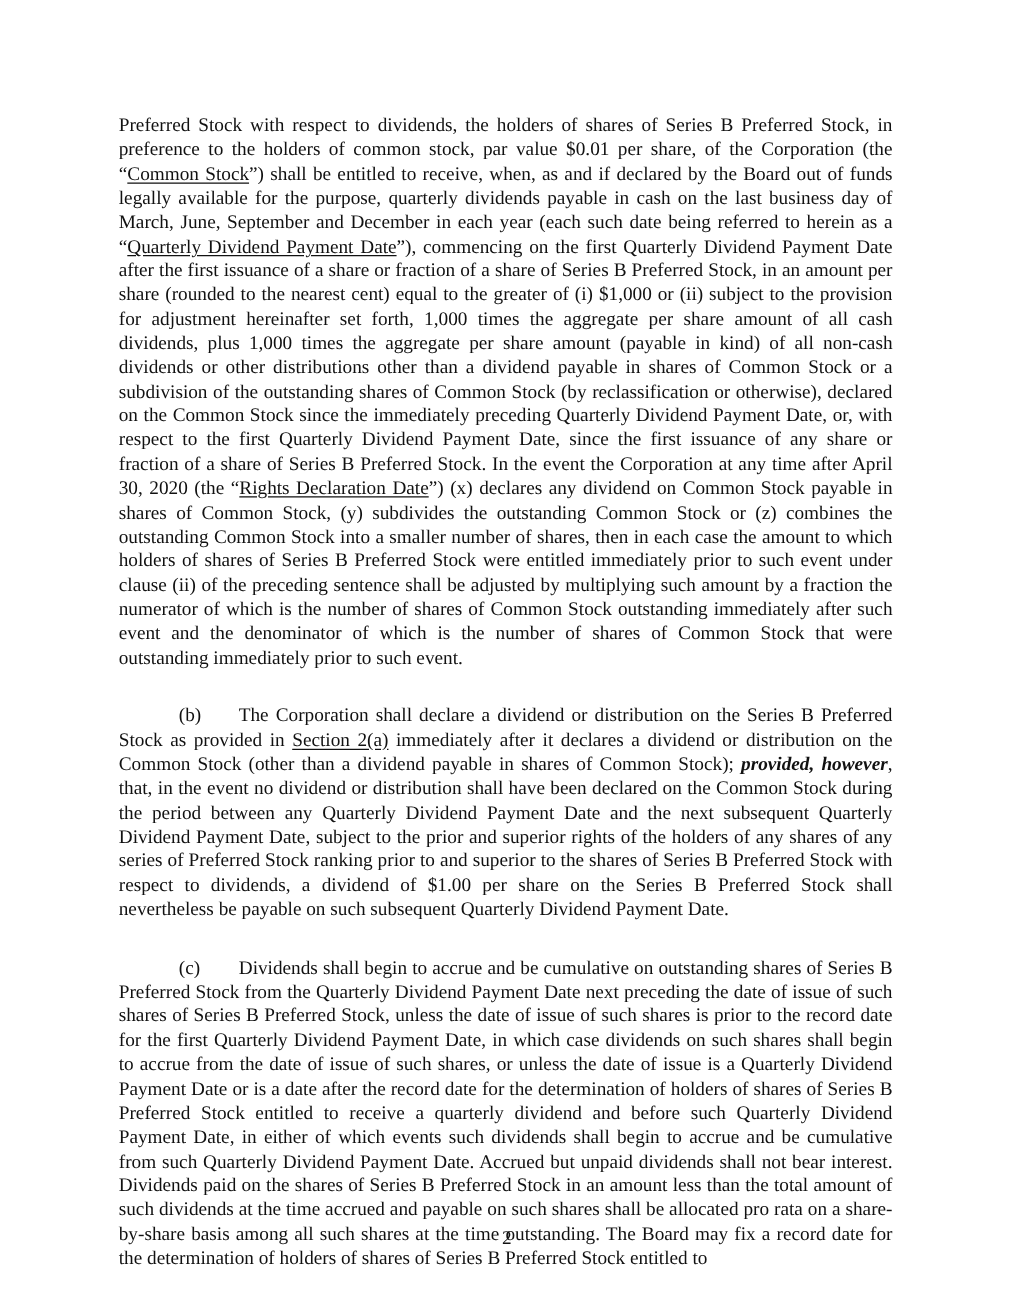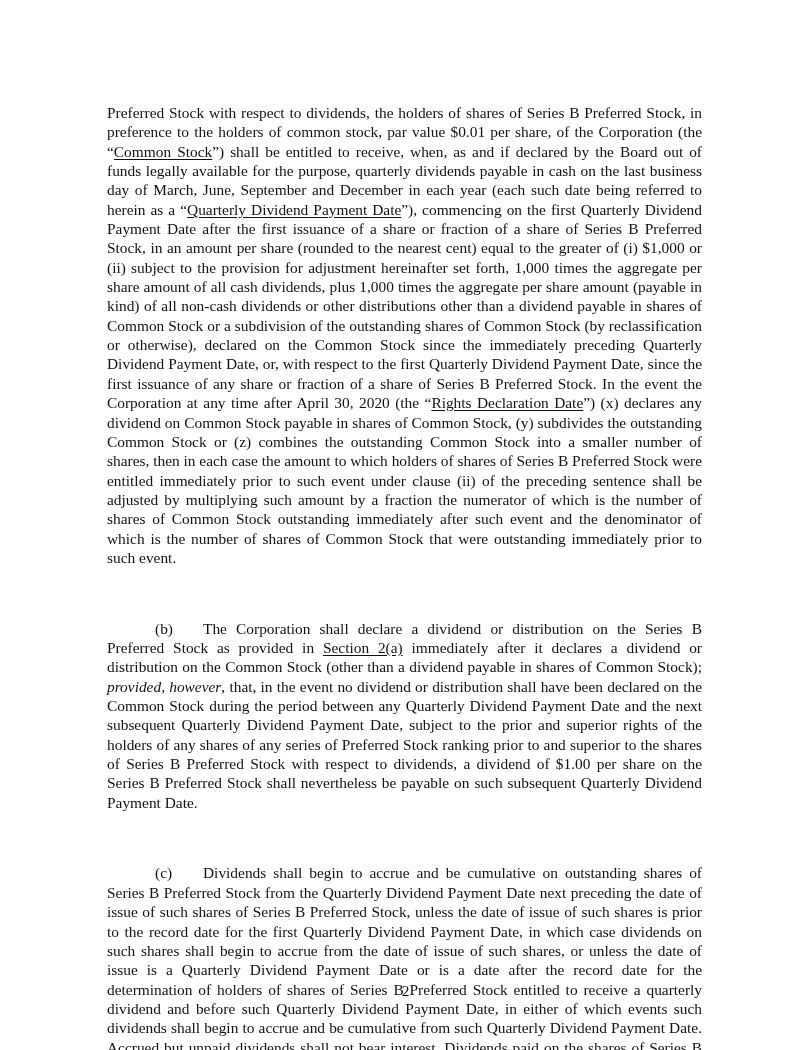--- a/index.html
+++ b/index.html
@@ -2,26 +2,26 @@
 <html><head>
 <meta charset="utf-8">
 <style>
   html, body { margin: 0; padding: 0; background: #ffffff; }
   body { width: 811px; height: 1050px; position: relative; overflow: hidden; }
   .page {
     position: absolute; left: 91px; top: 87px; width: 627px;
     font-family: "Liberation Serif", serif; font-size: 15.4px; line-height: 19.35px;
     color: #111111; text-align: justify; text-align-last: auto;
   }
-  .para { margin: 16px; }
+  .para { margin: 4px; }
   .gap { height: 19.4px; }
   .indent { text-indent: 48px; }
   .tab { display: inline-block; width: 48px; text-indent: 0; }
   u { text-decoration: underline; text-underline-offset: 2px; }
-  i { font-style: italic; }
+  i { font-style: italic; font-weight: bold; }
   .page-number {
     position: absolute; left: 0; width: 811px; top: 982px; text-align: center;
     font-family: "Liberation Serif", serif; font-size: 15.4px; color: #111111;
   }
 </style>
 </head>
 <body>
 
 <div class="page">
   <p class="para"><span>Preferred Stock with respect to dividends, the holders of shares of Series B Preferred Stock, in preference to the holders of common stock, par value $0.01 per share, of the Corporation (the “</span><u>Common Stock</u><span>”) shall be entitled to receive, when, as and if declared by the Board out of funds legally available for the purpose, quarterly dividends payable in cash on the last business day of March, June, September and December in each year (each such date being referred to herein as a “</span><u>Quarterly Dividend Payment Date</u><span>”), commencing on the first Quarterly Dividend Payment Date after the first issuance of a share or fraction of a share of Series B Preferred Stock, in an amount per share (rounded to the nearest cent) equal to the greater of (i) $1,000 or (ii) subject to the provision for adjustment hereinafter set forth, 1,000 times the aggregate per share amount of all cash dividends, plus 1,000 times the aggregate per share amount (payable in kind) of all non-cash dividends or other distributions other than a dividend payable in shares of Common Stock or a subdivision of the outstanding shares of Common Stock (by reclassification or otherwise), declared on the Common Stock since the immediately preceding Quarterly Dividend Payment Date, or, with respect to the first Quarterly Dividend Payment Date, since the first issuance of any share or fraction of a share of Series B Preferred Stock.  In the event the Corporation at any time after April 30, 2020 (the “</span><u>Rights Declaration Date</u><span>”) (x) declares any dividend on Common Stock payable in shares of Common Stock, (y) subdivides the outstanding Common Stock or (z) combines the outstanding Common Stock into a smaller number of shares, then in each case the amount to which holders of shares of Series B Preferred Stock were entitled immediately prior to such event under clause (ii) of the preceding sentence shall be adjusted by multiplying such amount by a fraction the numerator of which is the number of shares of Common Stock outstanding immediately after such event and the denominator of which is the number of shares of Common Stock that were outstanding immediately prior to such event.</span></p>

